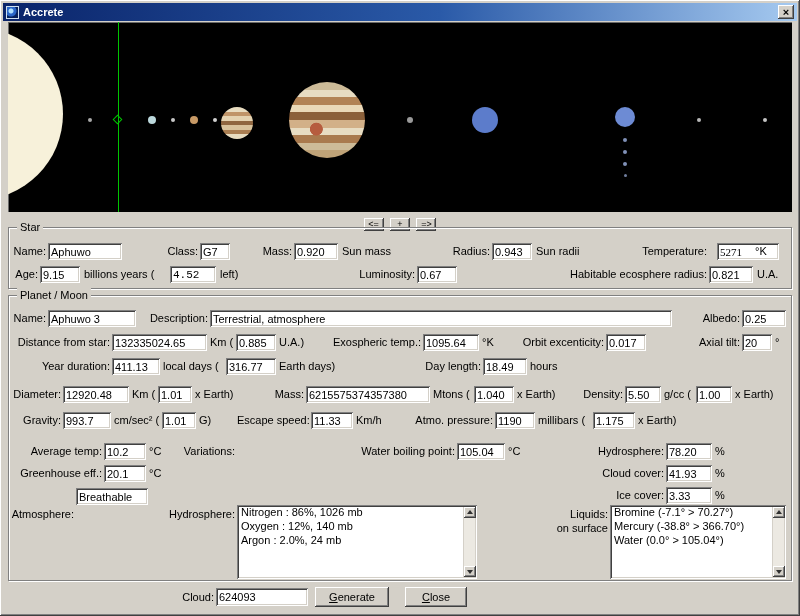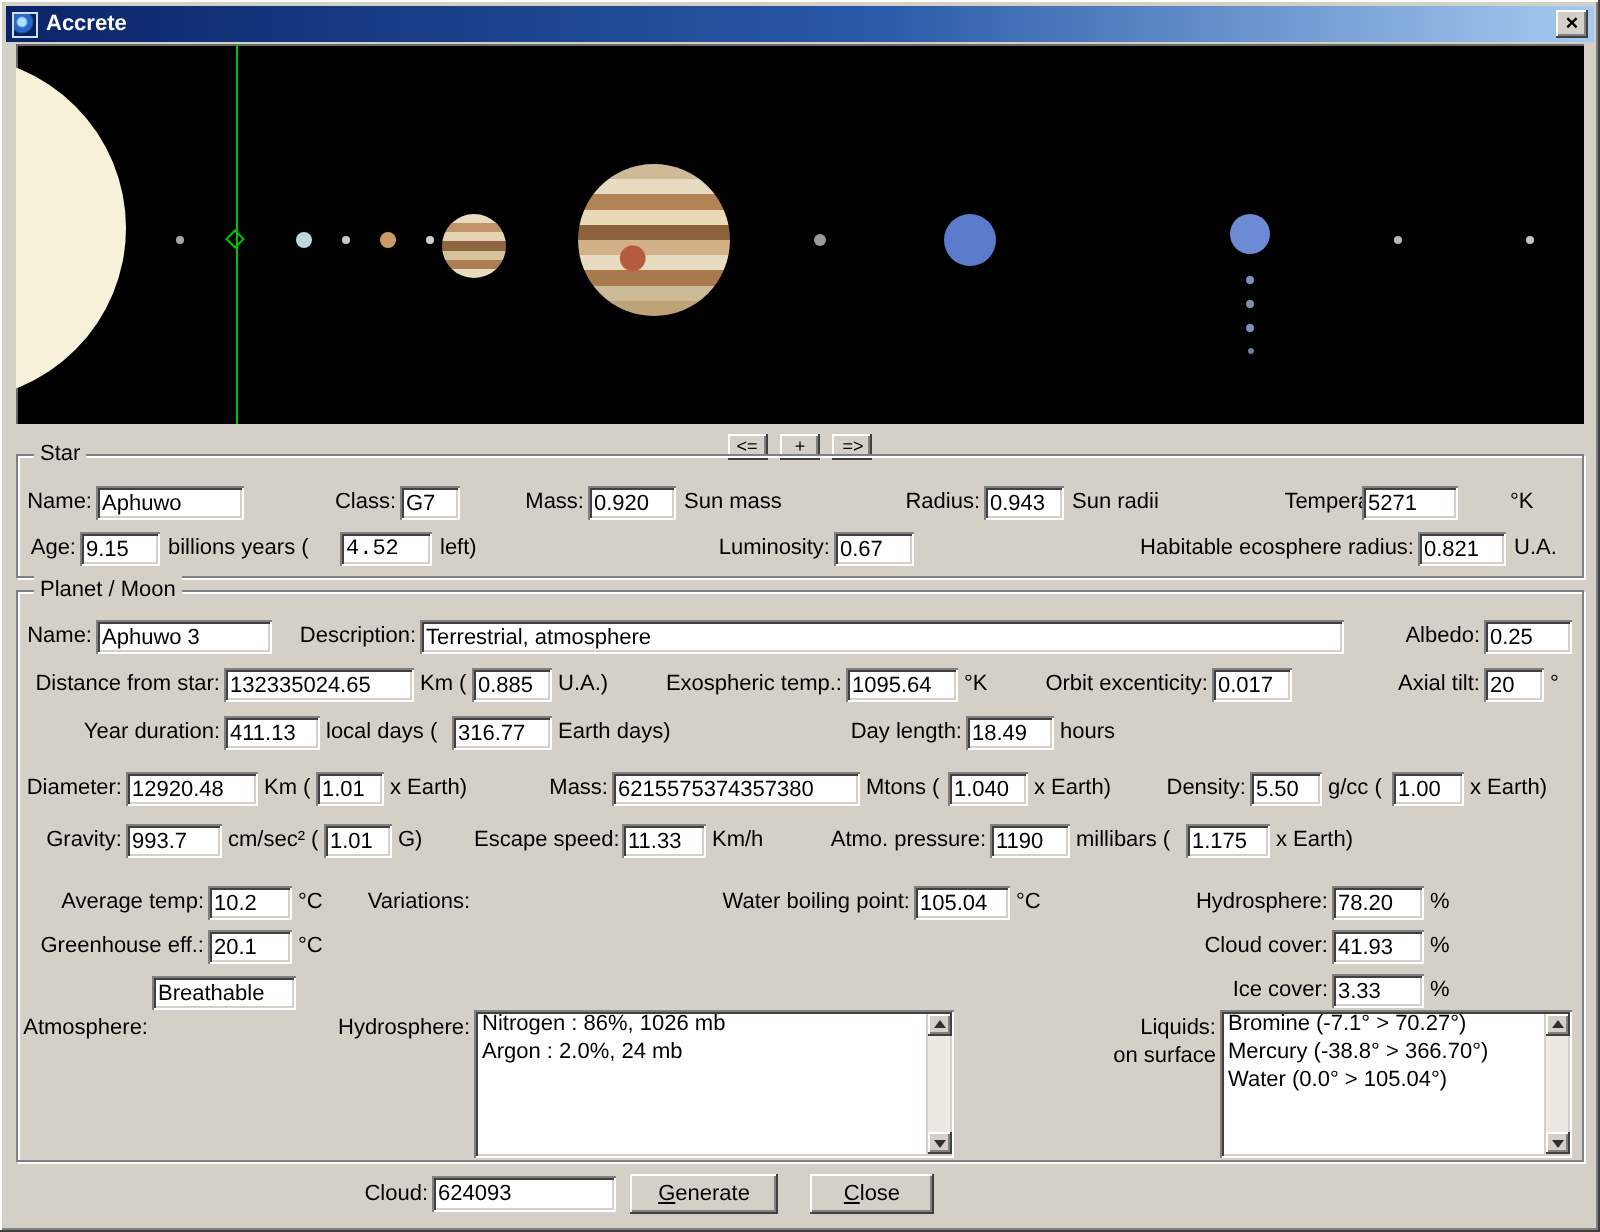--- a/index.html
+++ b/index.html
@@ -94,21 +94,21 @@
     <input class="txt" style="left: 39px; top: 15px; width: 74px;" value="Aphuwo">
     <span class="lbl" style="left:147px;top:15px;width:42px">Class:</span>
     <input class="txt" style="left: 191px; top: 15px; width: 30px;" value="G7">
     <span class="lbl" style="left:241px;top:15px;width:42px">Mass:</span>
     <input class="txt" style="left: 285px; top: 15px; width: 44px;" value="0.920">
     <span class="unit" style="left:333px;top:15px">Sun mass</span>
     <span class="lbl" style="left:431px;top:15px;width:50px">Radius:</span>
     <input class="txt" style="left: 483px; top: 15px; width: 40px;" value="0.943">
     <span class="unit" style="left:527px;top:15px">Sun radii</span>
     <span class="lbl" style="left:628px;top:15px;width:70px">Temperature:</span>
-    <input class="txt" style="left: 672px; top: 15px; width: 48px;" value="5271">
+    <input class="txt" style="left: 708px; top: 15px; width: 62px; font-family: Liberation Serif, serif;" value="5271">
     <span class="unit" style="left:746px;top:15px">°K</span>
 
     <span class="lbl" style="left:1px;top:38px;width:28px">Age:</span>
     <input class="txt" style="left: 31px; top: 38px; width: 40px;" value="9.15">
     <span class="unit" style="left:75px;top:38px">billions years (</span>
     <input class="txt" style="left: 161px; top: 38px; width: 46px; font-family: Liberation Mono, monospace;" value="4.52">
     <span class="unit" style="left:211px;top:38px">left)</span>
     <span class="lbl" style="left:346px;top:38px;width:60px">Luminosity:</span>
     <input class="txt" style="left: 408px; top: 38px; width: 40px;" value="0.67">
     <span class="lbl" style="left:558px;top:38px;width:140px">Habitable ecosphere radius:</span>
@@ -199,20 +199,21 @@
 
     <span class="lbl" style="left:603px;top:191px;width:52px">Ice cover:</span>
     <input class="txt" style="left: 657px; top: 191px; width: 46px;" value="3.33">
     <span class="unit" style="left:706px;top:191px">%</span>
 
     <span class="lbl" style="left:1px;top:210px;width:64px">Atmosphere:</span>
     <input class="txt" style="left: 67px; top: 192px; width: 72px;" value="Breathable">
     <span class="lbl" style="left:160px;top:210px;width:66px">Hydrosphere:</span>
     <div class="listbox" style="left:228px;top:209px;width:240px;height:74px">
       <div class="lb-line">Nitrogen : 86%, 1026 mb</div>
+      <div class="lb-line">Oxygen : 12%, 140 mb</div>
       <div class="lb-line">Argon : 2.0%, 24 mb</div>
       <div class="lb-scroll">
         <div class="sb-btn sb-up">
             <span class="tri-up"></span>
           </div>
         <div class="sb-btn sb-down">
             <span class="tri-down"></span>
           </div>
       </div>
     </div>

